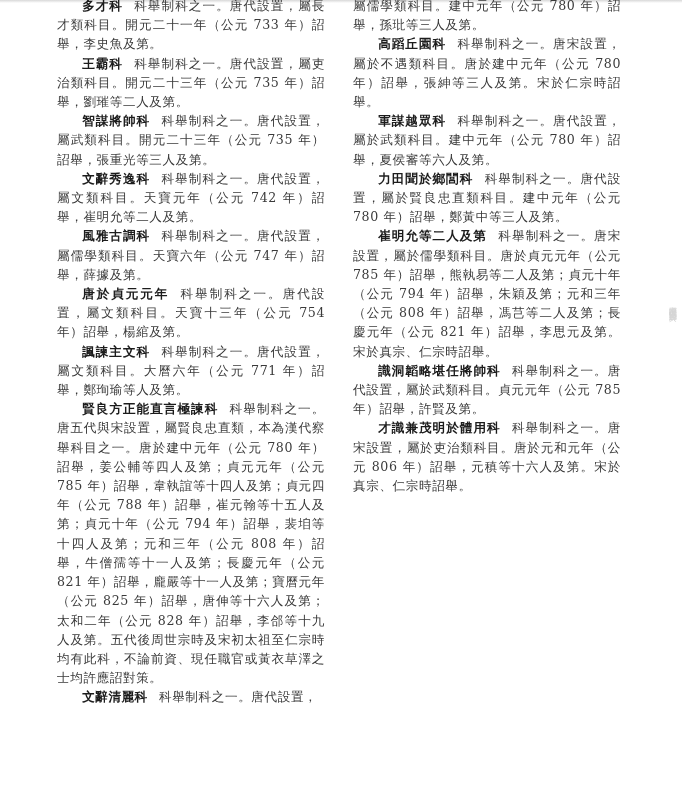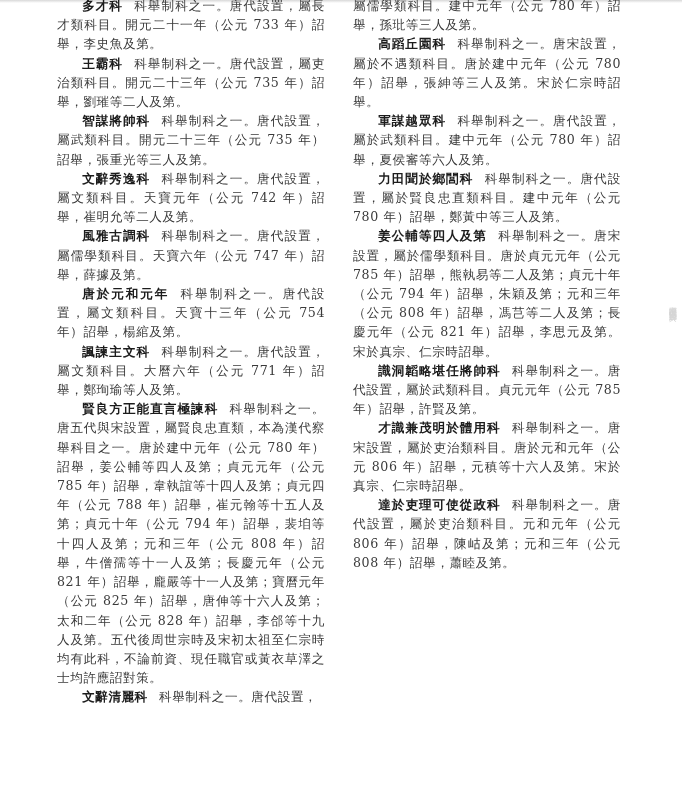--- a/index.html
+++ b/index.html
@@ -37,30 +37,29 @@
 <body>
 
 <div class="top-shadow"></div>
 
 <div class="column col-left">
   <p class="entry"><span class="term">多才科</span><span>科舉制科之一。唐代設置，屬長才類科目。開元二十一年（公元 733 年）詔舉，李史魚及第。</span></p>
   <p class="entry"><span class="term">王霸科</span><span>科舉制科之一。唐代設置，屬吏治類科目。開元二十三年（公元 735 年）詔舉，劉璀等二人及第。</span></p>
   <p class="entry"><span class="term">智謀將帥科</span><span>科舉制科之一。唐代設置，屬武類科目。開元二十三年（公元 735 年）詔舉，張重光等三人及第。</span></p>
   <p class="entry"><span class="term">文辭秀逸科</span><span>科舉制科之一。唐代設置，屬文類科目。天寶元年（公元 742 年）詔舉，崔明允等二人及第。</span></p>
   <p class="entry"><span class="term">風雅古調科</span><span>科舉制科之一。唐代設置，屬儒學類科目。天寶六年（公元 747 年）詔舉，薛據及第。</span></p>
-  <p class="entry"><span class="term">唐於元和元年</span><span>科舉制科之一。唐代設置，屬文類科目。天寶十三年（公元 754 年）詔舉，楊綰及第。</span></p>
+  <p class="entry"><span class="term">唐於貞元元年</span><span>科舉制科之一。唐代設置，屬文類科目。天寶十三年（公元 754 年）詔舉，楊綰及第。</span></p>
   <p class="entry"><span class="term">諷諫主文科</span><span>科舉制科之一。唐代設置，屬文類科目。大曆六年（公元 771 年）詔舉，鄭珣瑜等人及第。</span></p>
   <p class="entry"><span class="term">賢良方正能直言極諫科</span><span>科舉制科之一。唐五代與宋設置，屬賢良忠直類，本為漢代察舉科目之一。唐於建中元年（公元 780 年）詔舉，姜公輔等四人及第；貞元元年（公元 785 年）詔舉，韋執誼等十四人及第；貞元四年（公元 788 年）詔舉，崔元翰等十五人及第；貞元十年（公元 794 年）詔舉，裴垍等十四人及第；元和三年（公元 808 年）詔舉，牛僧孺等十一人及第；長慶元年（公元 821 年）詔舉，龐嚴等十一人及第；寶曆元年（公元 825 年）詔舉，唐伸等十六人及第；太和二年（公元 828 年）詔舉，李郃等十九人及第。五代後周世宗時及宋初太祖至仁宗時均有此科，不論前資、現任職官或黃衣草澤之士均許應詔對策。</span></p>
   <p class="entry"><span class="term">文辭清麗科</span><span>科舉制科之一。唐代設置，</span></p>
 </div>
 
 <div class="column col-right">
   <p class="entry cont"><span>屬儒學類科目。建中元年（公元 780 年）詔舉，孫玭等三人及第。</span></p>
   <p class="entry"><span class="term">高蹈丘園科</span><span>科舉制科之一。唐宋設置，屬於不遇類科目。唐於建中元年（公元 780 年）詔舉，張紳等三人及第。宋於仁宗時詔舉。</span></p>
   <p class="entry"><span class="term">軍謀越眾科</span><span>科舉制科之一。唐代設置，屬於武類科目。建中元年（公元 780 年）詔舉，夏侯審等六人及第。</span></p>
   <p class="entry"><span class="term">力田聞於鄉閭科</span><span>科舉制科之一。唐代設置，屬於賢良忠直類科目。建中元年（公元 780 年）詔舉，鄭黃中等三人及第。</span></p>
-  <p class="entry"><span class="term">姜公輔等四人及第</span><span>科舉制科之一。唐宋設置，屬於儒學類科目。唐於貞元元年（公元 785 年）詔舉，熊執易等二人及第；貞元十年（公元 794 年）詔舉，朱穎及第；元和三年（公元 808 年）詔舉，馮芑等二人及第；長慶元年（公元 821 年）詔舉，李思元及第。宋於真宗、仁宗時詔舉。</span></p>
+  <p class="entry"><span class="term">崔明允等二人及第</span><span>科舉制科之一。唐宋設置，屬於儒學類科目。唐於貞元元年（公元 785 年）詔舉，熊執易等二人及第；貞元十年（公元 794 年）詔舉，朱穎及第；元和三年（公元 808 年）詔舉，馮芑等二人及第；長慶元年（公元 821 年）詔舉，李思元及第。宋於真宗、仁宗時詔舉。</span></p>
   <p class="entry"><span class="term">識洞韜略堪任將帥科</span><span>科舉制科之一。唐代設置，屬於武類科目。貞元元年（公元 785 年）詔舉，許賢及第。</span></p>
   <p class="entry"><span class="term">才識兼茂明於體用科</span><span>科舉制科之一。唐宋設置，屬於吏治類科目。唐於元和元年（公元 806 年）詔舉，元稹等十六人及第。宋於真宗、仁宗時詔舉。</span></p>
-  <p class="entry"><span class="term">達於吏理可使從政科</span><span>科舉制科之一。唐代設置，屬於吏治類科目。元和元年（公元 806 年）詔舉，陳岵及第；元和三年（公元 808 年）詔舉，蕭睦及第。</span></p>
 </div>
 
 <div class="side-label">中國歷代職官辭典</div>
 
 </body></html>

